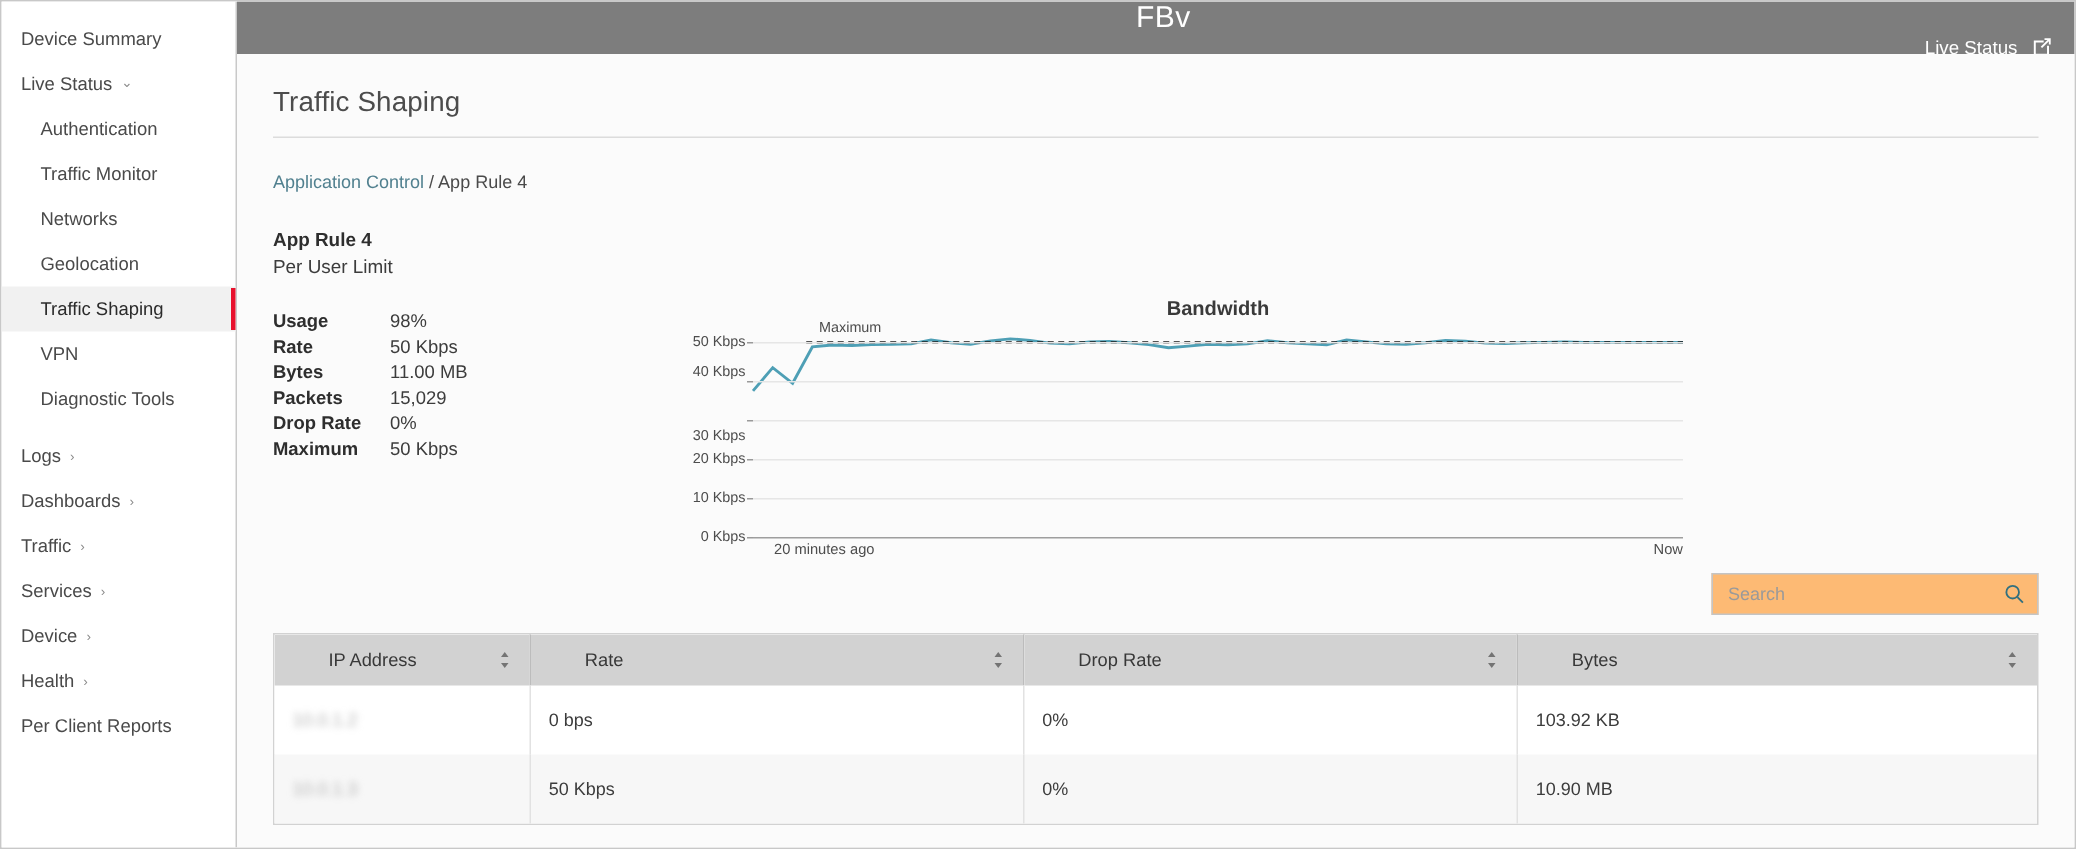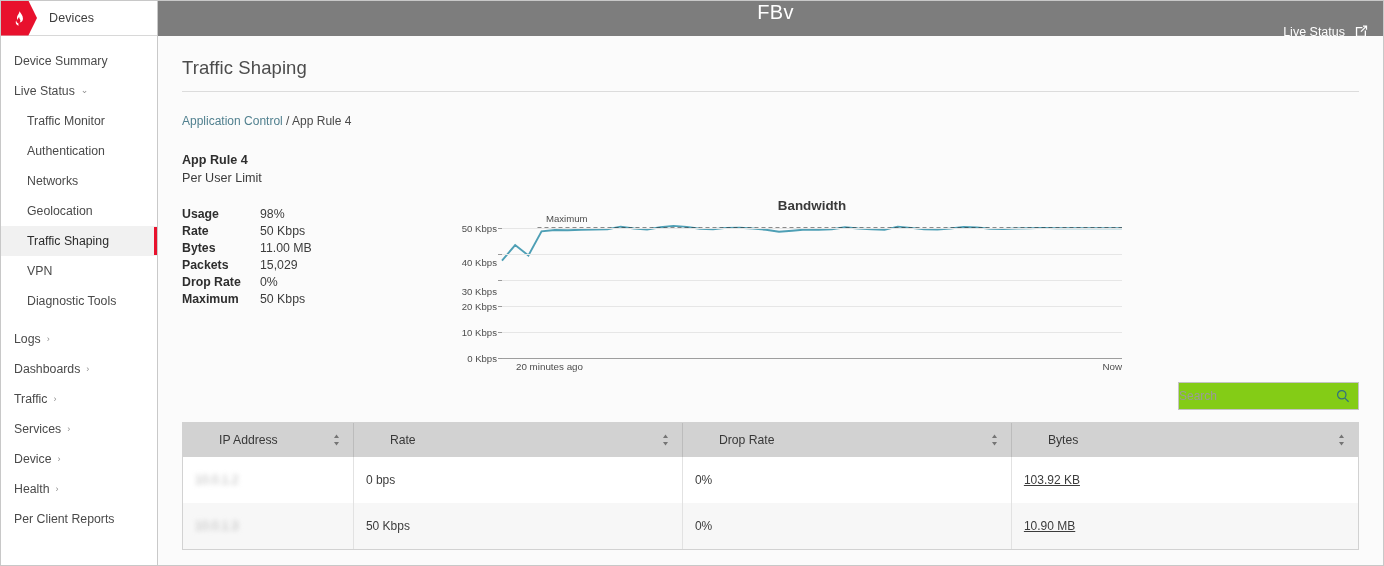--- a/index.html
+++ b/index.html
@@ -132,23 +132,23 @@
   #xaxis {
     position: relative; font-size: 9.8px; color: #4d4d4d;
     display: flex; justify-content: space-between;
     padding-top: 3px;
   }
   #x-left { padding-left: 14px; }
 
   
   #search-row { display: flex; justify-content: flex-end; margin-top: 7px; }
   #search-box {
-    width: 181px; height: 28px; border: 1px solid #c4c4c4;
-    background: #84cc16; display: flex; align-items: center;
-    padding: 0 8px 0 0;
+    width: 218px; height: 28px; border: 1px solid #c4c4c4;
+    background: #fdba74; display: flex; align-items: center;
+    padding: 0 8px 0 10px;
   }
   #search-input {
     border: 0; outline: 0; flex: 1; font-size: 12px;
     color: #3c3c3c; font-family: "Liberation Sans", sans-serif;
     background: transparent;
   }
   #search-input::placeholder { color: #9a9a9a; }
   .search-icon { width: 14px; height: 14px; display: block; }
 
   
@@ -165,21 +165,21 @@
     border-right: 1px solid #bcbcbc;
     position: relative;
   }
   thead th:last-child { border-right: 0; }
   .th-inner { display: flex; align-items: center; justify-content: space-between; margin-left: 24px; }
   .sort-icon { width: 9px; height: 12px; display: block; opacity: .78; }
   tbody td {
     height: 29px; font-size: 12px; color: #3c3c3c;
     padding: 16px 12px; border-right: 1px solid #e2e2e2;
   }
-  tbody td:last-child { border-right: 0; text-decoration: underline; }
+  tbody td:last-child { border-right: 0; }
   tbody tr:nth-child(odd) { background: #ffffff; }
   tbody tr:nth-child(even) { background: #f7f7f7; }
   .redacted {
     color: #b6b6b6; filter: blur(2.6px);
     display: inline-block; user-select: none;
   }
 
   
   #back-button {
     margin-top: 20px; width: 66px; height: 27px;
@@ -187,42 +187,33 @@
     border: 0; border-radius: 3px;
     font-size: 11.4px; font-weight: bold; letter-spacing: .4px;
     font-family: "Liberation Sans", sans-serif;
     cursor: pointer;
   }
 </style>
 </head>
 <body>
 
 <div id="sidebar">
-  <div id="brand-bar">
-    <div class="logo-shape">
-      <svg class="flame" viewBox="0 0 12 16">
-        <path fill="#ffffff" d="M6 0C6 3 3.2 4.1 3.2 7.2c0 1 .4 1.8 1 2.3-.1-1.4.6-2.5 1.5-3.1-.3 1.9 1.3 2.4 1.3 4.1 0 .9-.5 1.6-1.2 1.9 2.2-.1 4-1.9 4-4.2C9.8 4.6 7.6 2.6 6 0z"></path>
-        <path fill="#ffffff" d="M5.2 16c-1.9-.3-3.3-1.9-3.3-3.8 0-.7.2-1.3.5-1.9.1 1.6 1.2 2.9 2.7 3.3-.5.6-.4 1.6.1 2.4z"></path>
-      </svg>
-    </div>
-    <div id="brand-label">Devices</div>
-  </div>
   <div id="nav">
       <div class="nav-item">
         <span>Device Summary</span>
       </div>
       <div class="nav-item">
         <span>Live Status</span>
         <span class="chev down">⌄</span>
       </div>
       <div class="nav-item sub">
+        <span>Authentication</span>
+      </div>
+      <div class="nav-item sub">
         <span>Traffic Monitor</span>
-      </div>
-      <div class="nav-item sub">
-        <span>Authentication</span>
       </div>
       <div class="nav-item sub">
         <span>Networks</span>
       </div>
       <div class="nav-item sub">
         <span>Geolocation</span>
       </div>
       <div class="nav-item sub selected">
         <span>Traffic Shaping</span>
       </div>
@@ -324,21 +315,21 @@
               <path d="M0.0 37.6 L12.6 22.1 L25.3 32.5 L37.9 8.3 L50.6 7.0 L63.2 7.3 L75.8 6.8 L88.5 6.5 L101.1 6.2 L113.7 3.6 L126.4 5.5 L139.0 6.5 L151.7 4.2 L164.3 2.9 L176.9 3.9 L189.6 5.7 L202.2 6.2 L214.9 4.9 L227.5 4.7 L240.1 5.5 L252.8 6.8 L265.4 8.8 L278.0 7.8 L290.7 6.5 L303.3 6.8 L316.0 6.2 L328.6 4.2 L341.2 5.5 L353.9 6.2 L366.5 6.8 L379.1 3.6 L391.8 4.9 L404.4 6.2 L417.1 6.5 L429.7 5.5 L442.3 3.9 L455.0 4.4 L467.6 5.7 L480.3 6.0 L492.9 5.5 L505.5 5.2 L518.2 4.9 L530.8 5.2 L543.4 5.2 L556.1 5.2 L568.7 5.2 L581.4 5.2 L594.0 5.2" fill="none" stroke="#4e9fb5" stroke-width="1.9" vector-effect="non-scaling-stroke"></path>
               <line x1="34" x2="594" y1="5.192307692307679" y2="5.192307692307679" stroke="#1c1c1c" stroke-width="1.5" stroke-dasharray="4 3" vector-effect="non-scaling-stroke"></line>
             </svg>
           </div>
         <div id="max-label" style="top: -9.80769px; left: 44px;">Maximum</div>
       <div class="gridline" style="top: 5.19231px;"></div>
           <div class="ytick" style="top: 5.19231px;"></div>
           <div class="ylabel" style="top: 5.19231px;">50 Kbps</div>
           <div class="gridline" style="top: 31.1538px;"></div>
           <div class="ytick" style="top: 31.1538px;"></div>
-          <div class="ylabel" style="top: 39px;">40 Kbps</div>
+          <div class="ylabel" style="top: 25px;">40 Kbps</div>
           <div class="gridline" style="top: 57.1154px;"></div>
           <div class="ytick" style="top: 57.1154px;"></div>
           <div class="ylabel" style="top: 68px;">30 Kbps</div>
           <div class="gridline" style="top: 83.0769px;"></div>
           <div class="ytick" style="top: 83.0769px;"></div>
           <div class="ylabel" style="top: 83.0769px;">20 Kbps</div>
           <div class="gridline" style="top: 109.038px;"></div>
           <div class="ytick" style="top: 109.038px;"></div>
           <div class="ylabel" style="top: 109.038px;">10 Kbps</div>
           <div class="gridline zero" style="top: 135px;"></div>

